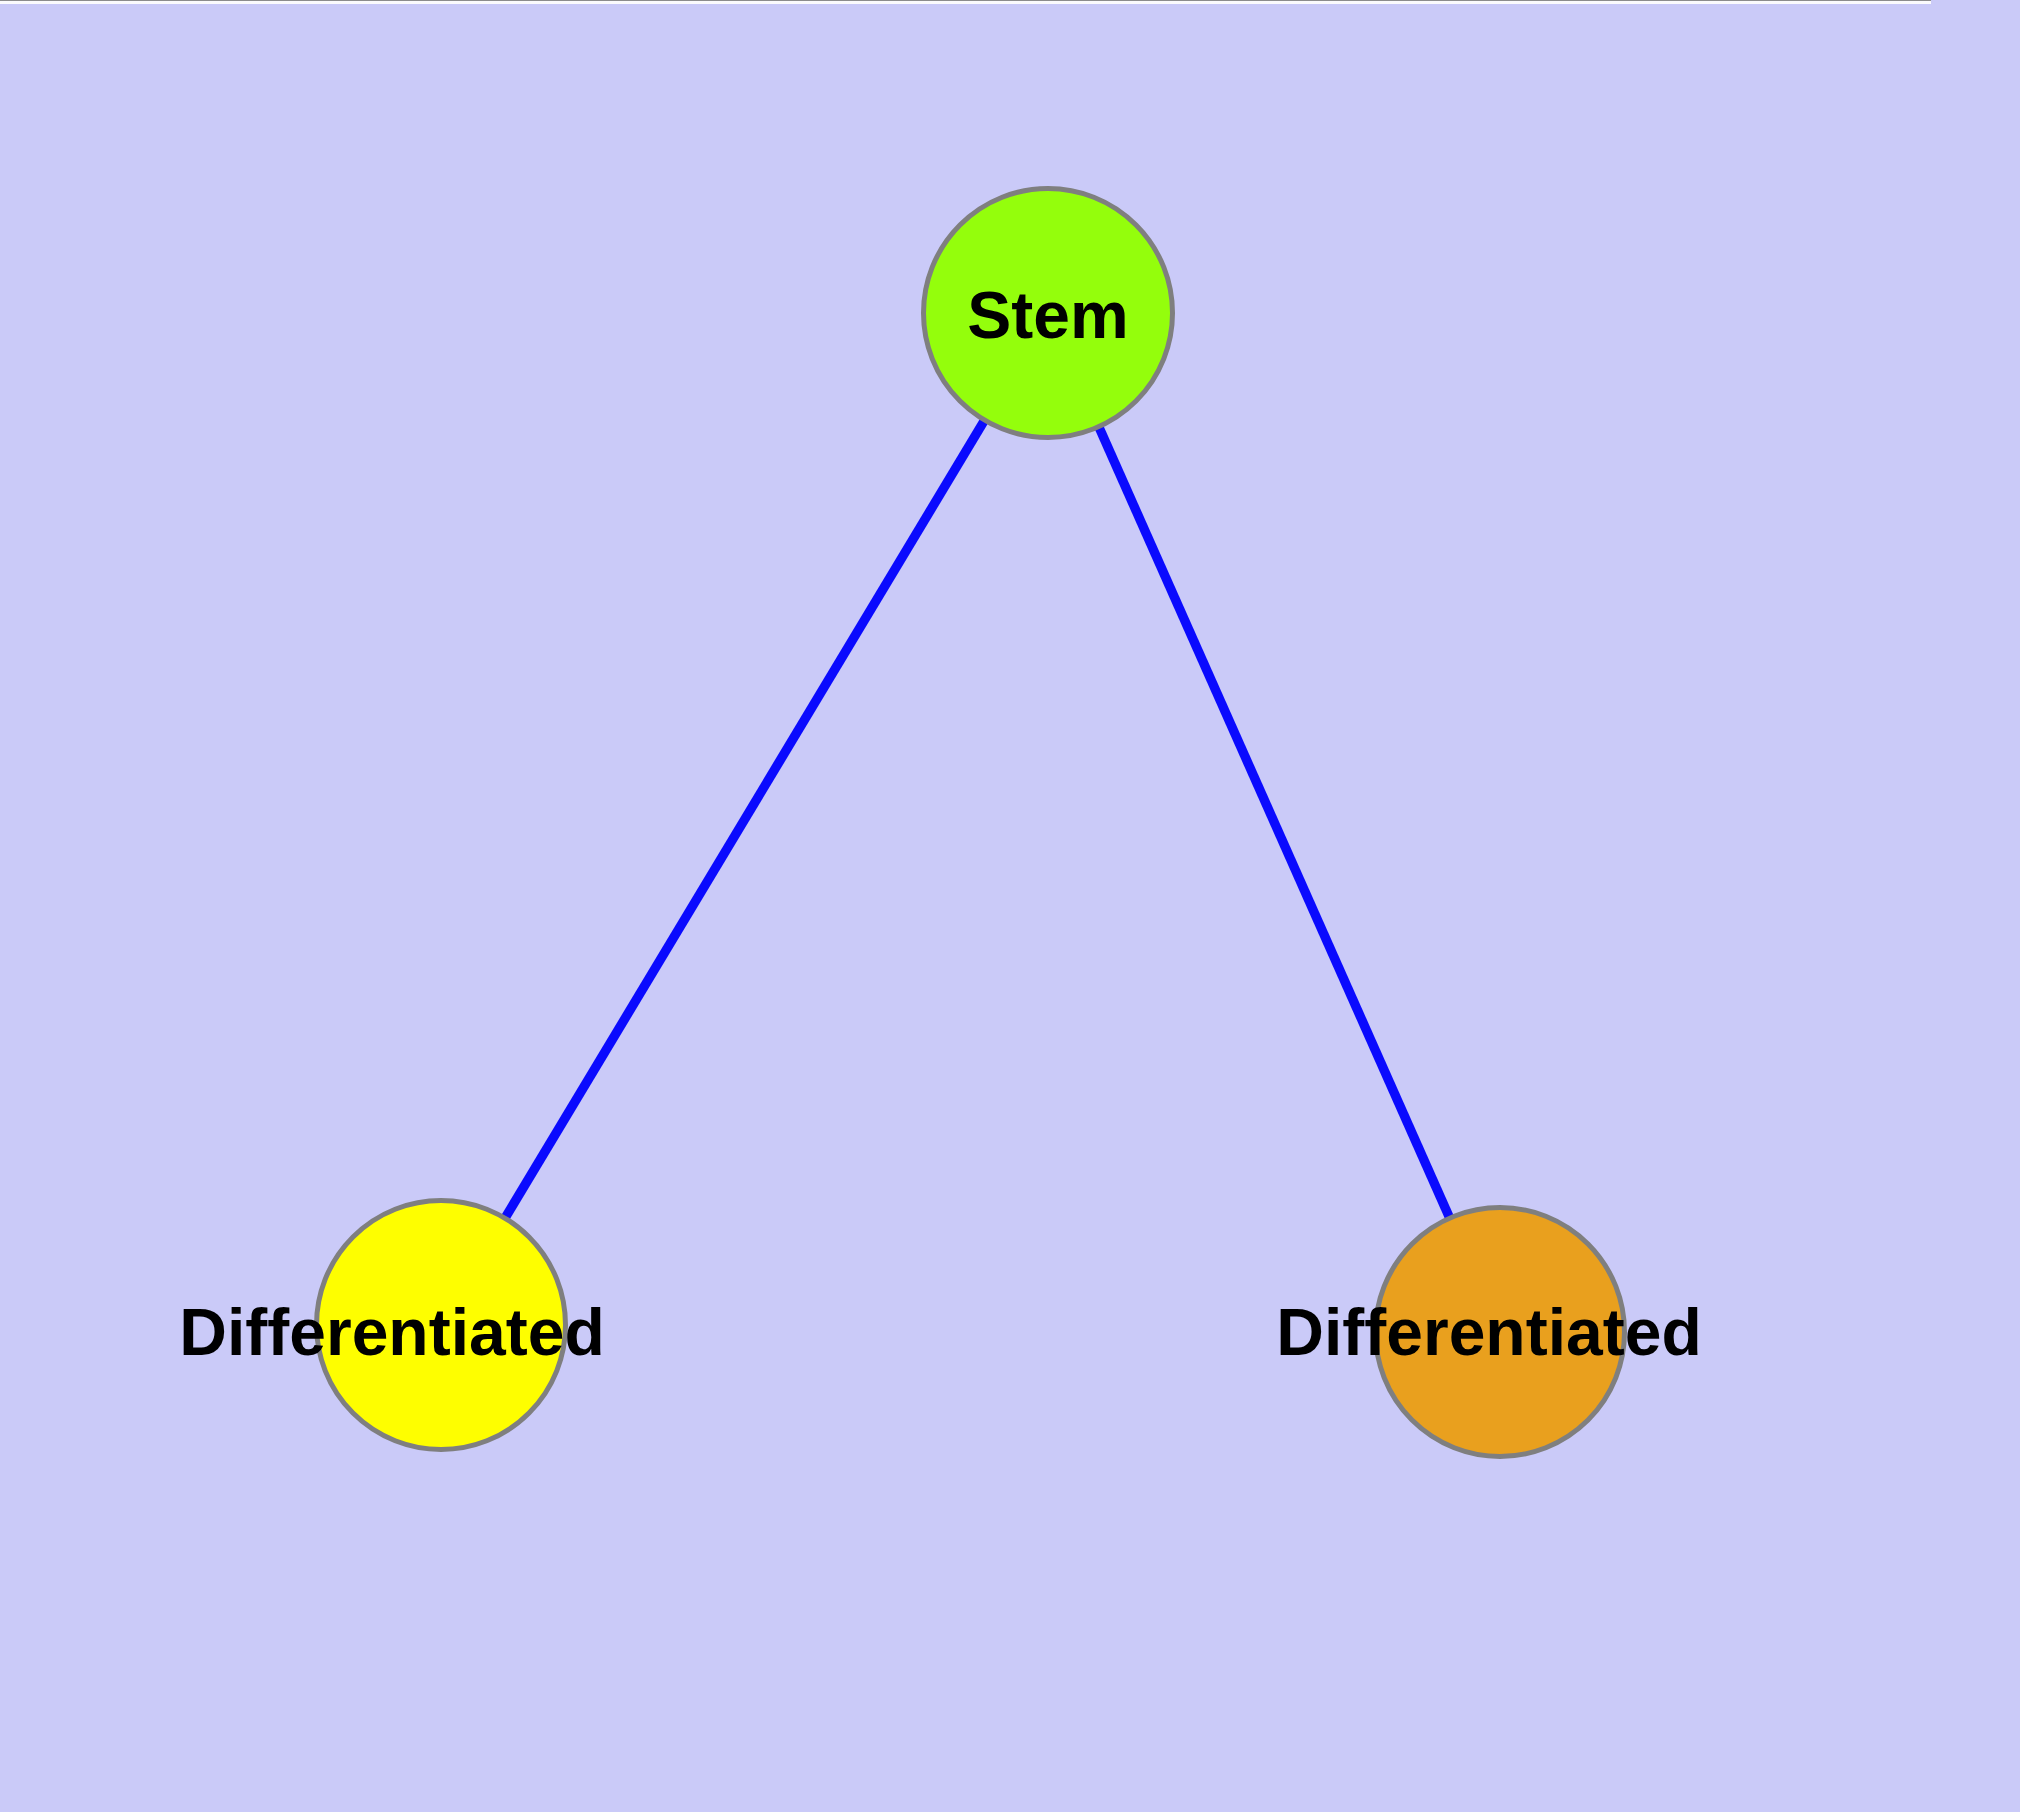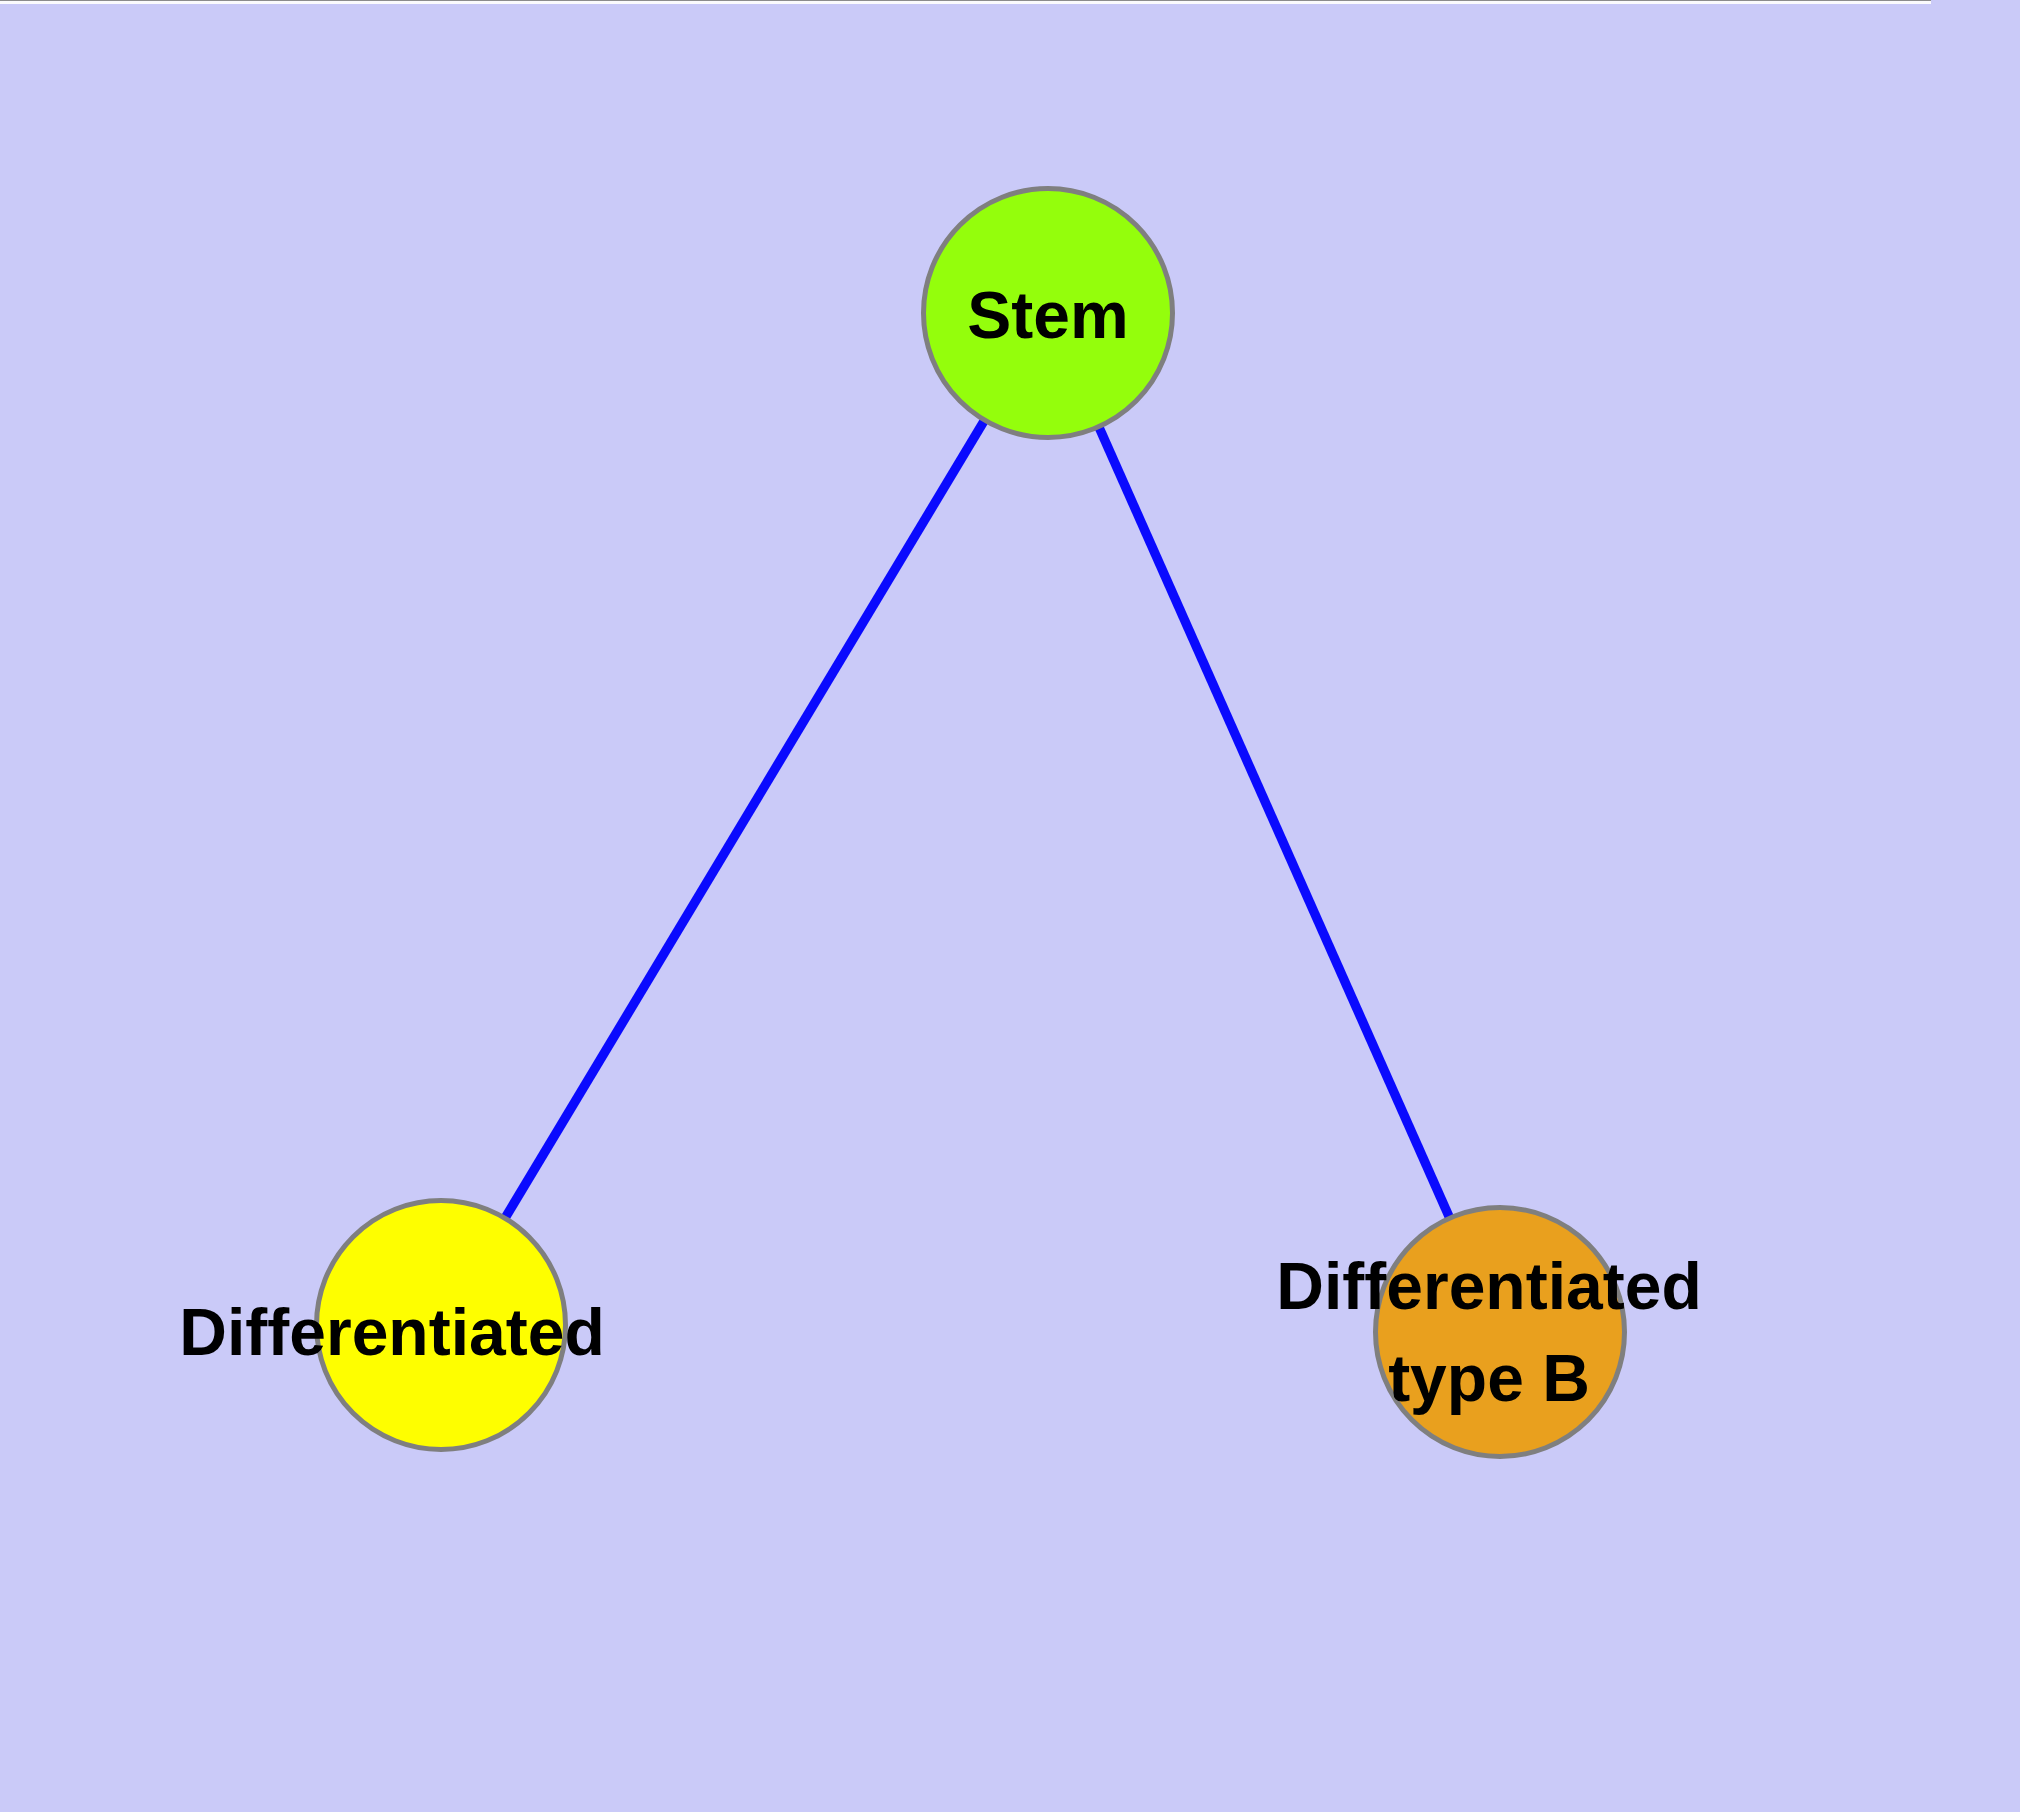--- a/index.html
+++ b/index.html
@@ -80,17 +80,16 @@
   <div class="node-label" id="label-stem">
     <div>Stem</div>
   </div>
 
   <div class="node-label" id="label-diff-a">
     <div>Differentiated</div>
   </div>
 
   <div class="node-label" id="label-diff-b">
     <div>Differentiated</div>
-    <div>type B</div>
   </div>
 
 </div>
 
 
 </body></html>

